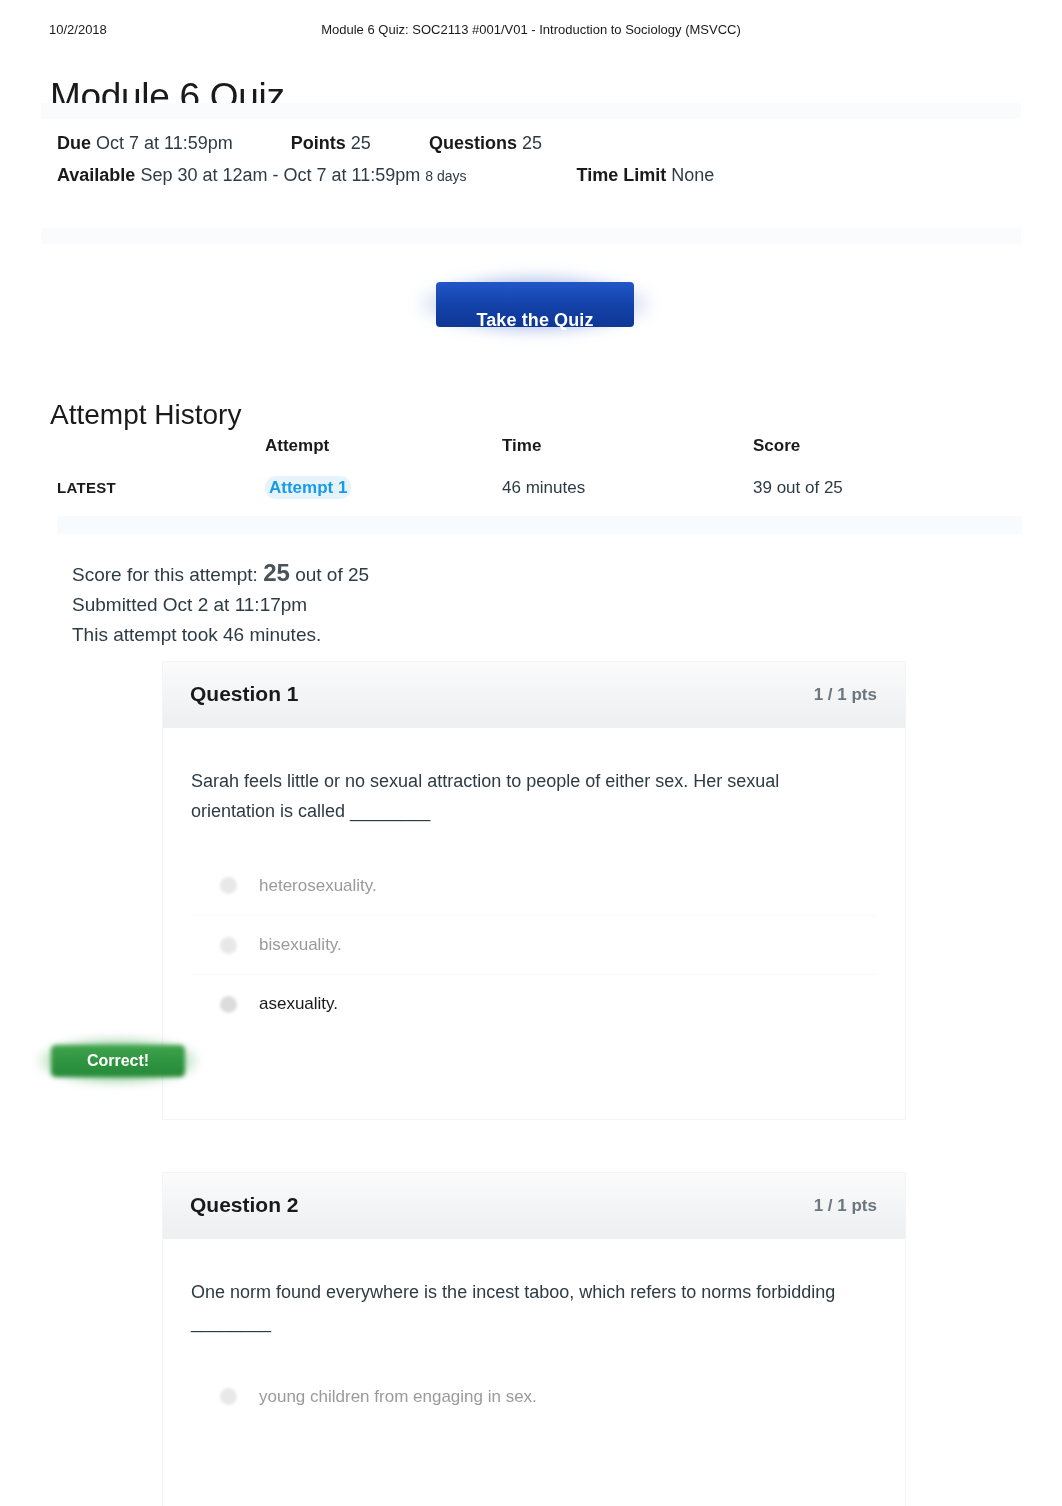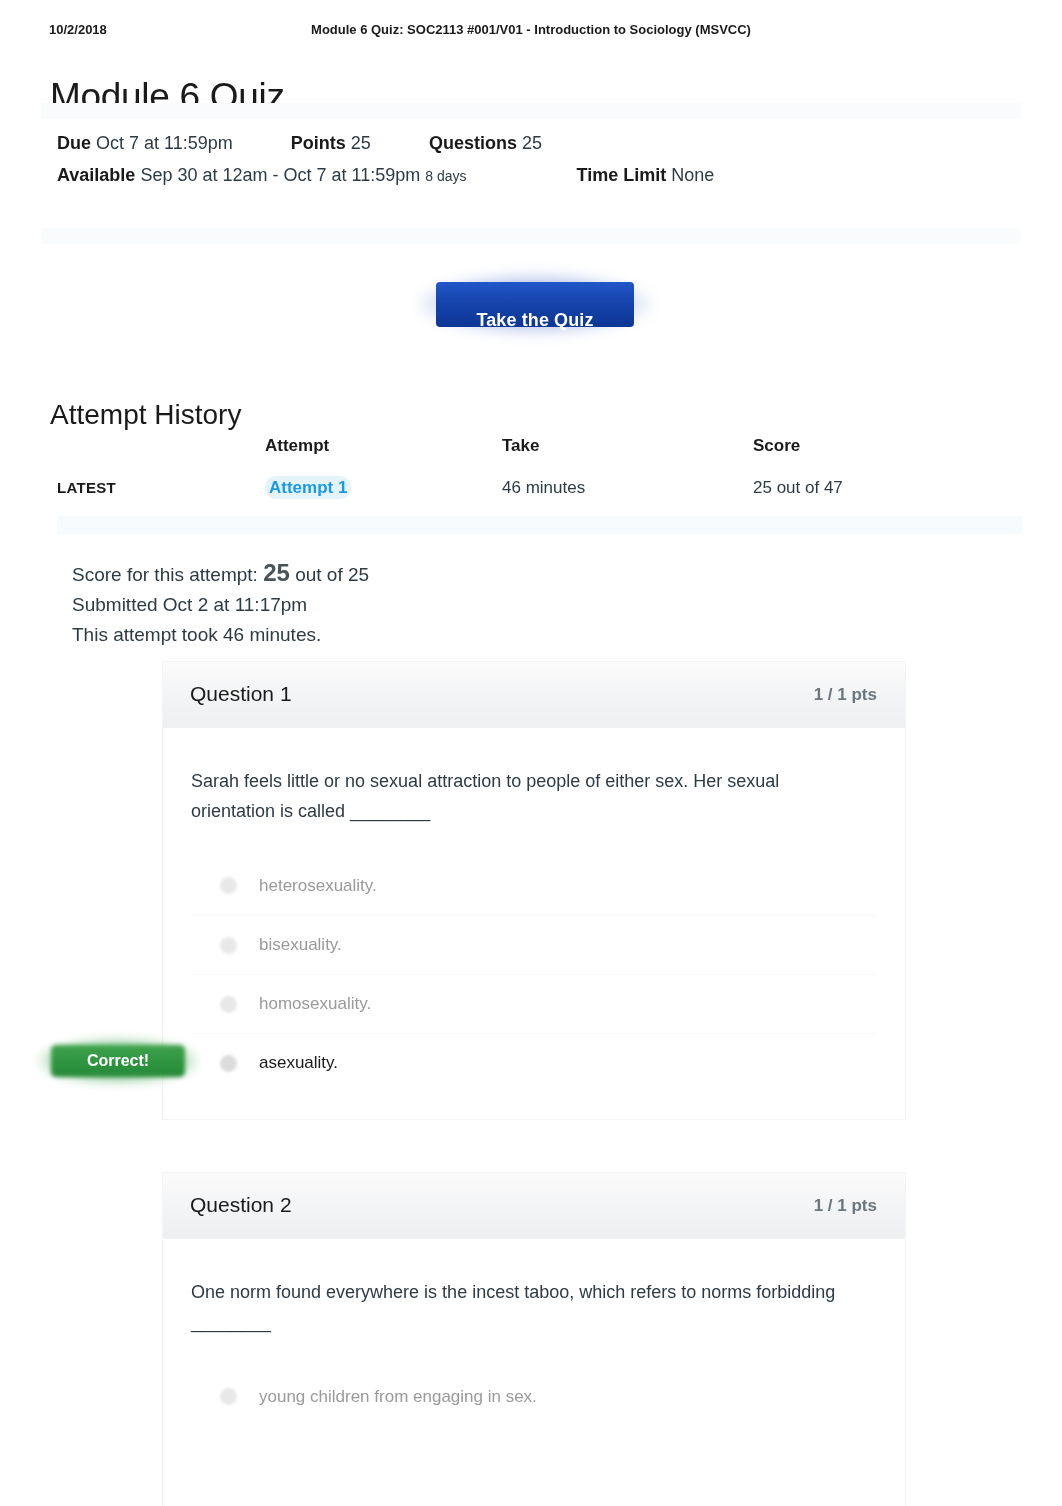--- a/index.html
+++ b/index.html
@@ -20,21 +20,20 @@
 
   
   .print-head {
     position: absolute;
     top: 22px;
     left: 0;
     width: 956px;
     height: 18px;
     font-size: 13px;
     color: #1a1a1a;
-    font-weight: bold;
   }
   .print-head .date {
     position: absolute;
     left: 49px;
     top: 0;
     white-space: nowrap;
   }
   .print-head .doc-title {
     position: absolute;
     left: 0;
@@ -211,21 +210,21 @@
     height: 66px;
     background: linear-gradient(180deg,#fbfbfc 0%, #f3f4f5 55%, #eeeff0 100%);
     position: relative;
     border-bottom: 1px solid #f0f0f1;
   }
   .q-name {
     position: absolute;
     left: 27px;
     top: 20px;
     font-size: 21px;
-    font-weight: 400;
+    font-weight: 700;
     color: #1a1a1a;
   }
   .q-pts {
     position: absolute;
     right: 28px;
     top: 23px;
     font-size: 17px;
     font-weight: 700;
     color: #6b7780;
   }
@@ -347,34 +346,34 @@
   <button class="btn-take-again">Take the Quiz Again</button>
 </div>
 
 <h2 class="section-title">Attempt History</h2>
 
 <table class="attempt-table">
   <thead>
     <tr>
       <th class="col-kept"></th>
       <th class="col-attempt">Attempt</th>
-      <th class="col-time">Take</th>
+      <th class="col-time">Time</th>
       <th class="col-score">Score</th>
     </tr>
   </thead>
   <tbody>
     <tr>
       <td>
         <span class="kept-label">LATEST</span>
       </td>
       <td>
         <a href="#" class="attempt-link">Attempt 1</a>
       </td>
       <td>46 minutes</td>
-      <td>25 out of 47</td>
+      <td>39 out of 25</td>
     </tr>
   </tbody>
 </table>
 
 <div class="hist-band"></div>
 
 <div class="score-summary">
   <div>
     <span>Score for this attempt:</span>
     <span class="big">25</span>
@@ -393,24 +392,20 @@
     <div class="q-text">Sarah feels little or no sexual attraction to people of either sex. Her sexual orientation is called ________</div>
     <div class="answers">
       <div class="answer">
         <span class="radio"></span>
         <span class="answer-text">heterosexuality.</span>
       </div>
       <div class="answer">
         <span class="radio"></span>
         <span class="answer-text">bisexuality.</span>
       </div>
-      <div class="answer">
-        <span class="radio"></span>
-        <span class="answer-text">homosexuality.</span>
-      </div>
       <div class="answer correct">
         <span class="radio"></span>
         <span class="answer-text">asexuality.</span>
       </div>
     </div>
   </div>
 </div>
 
 <div class="correct-badge-wrap" style="left:38px; top:1038px;">
   <div class="cb-glow"></div>

